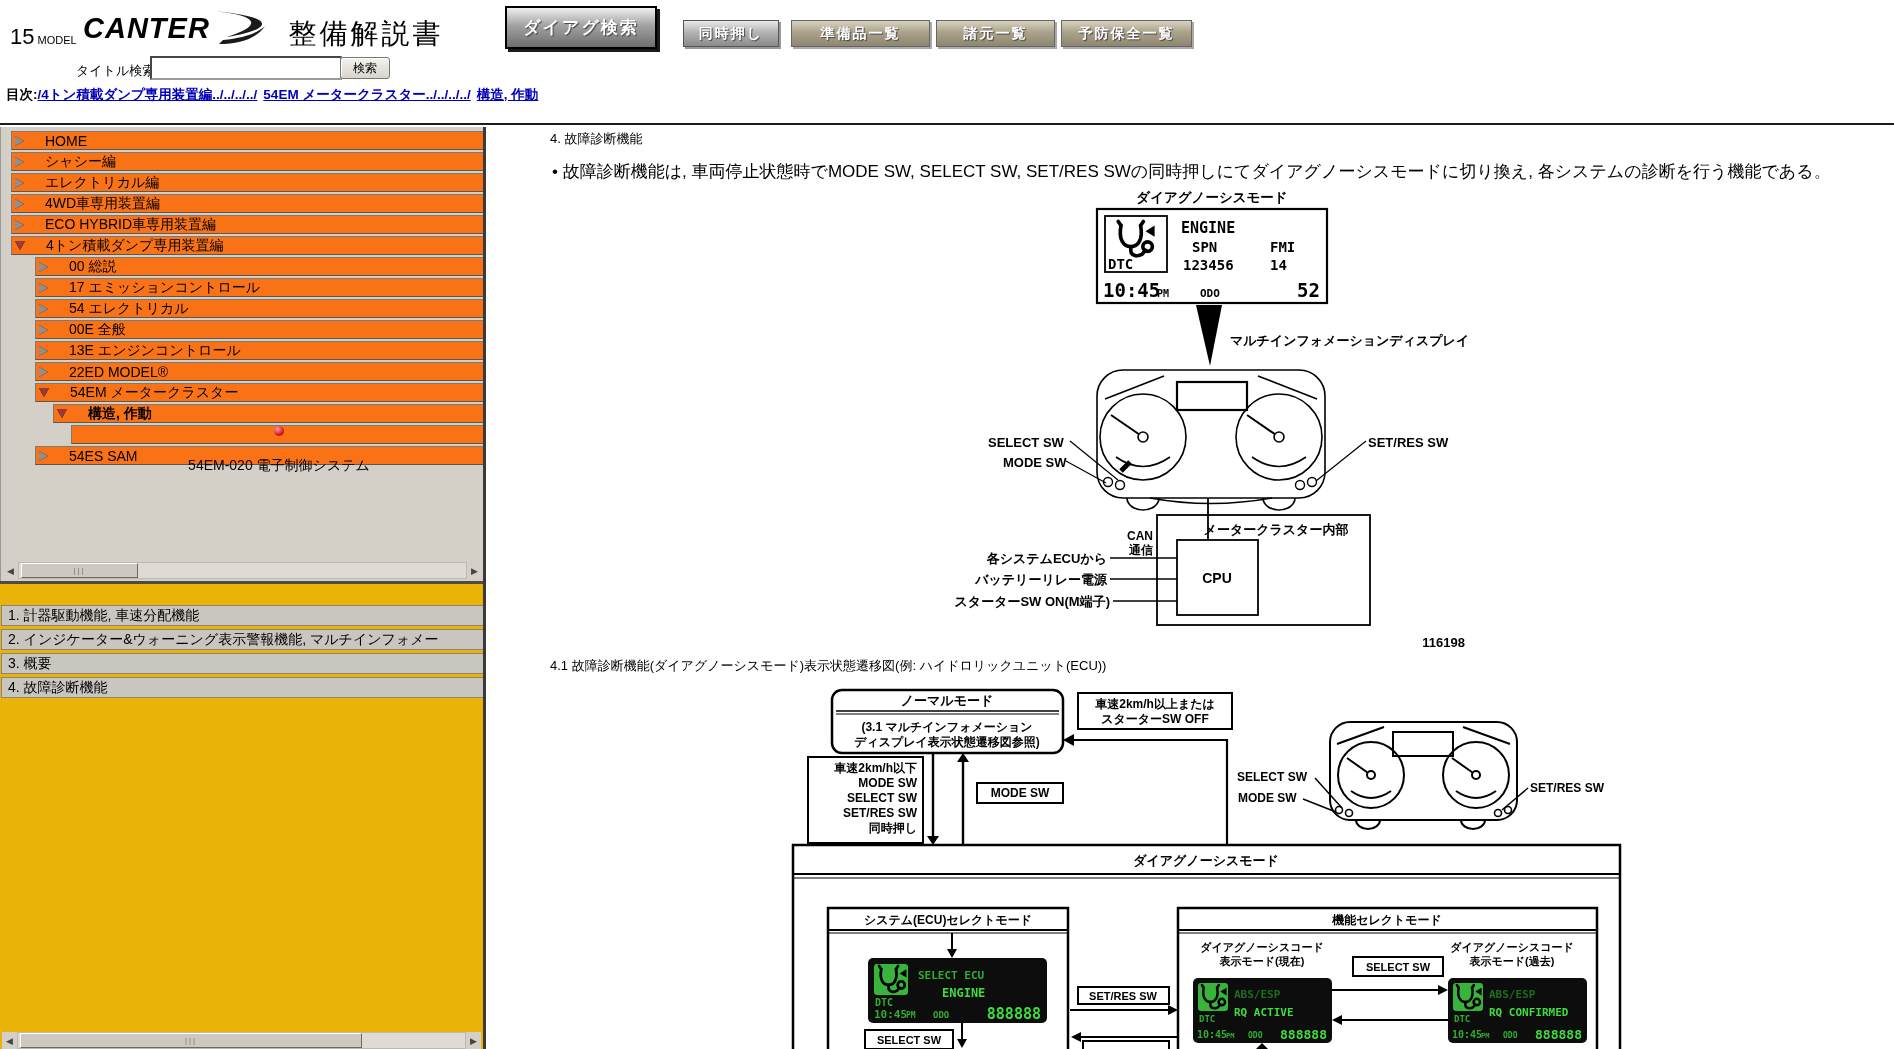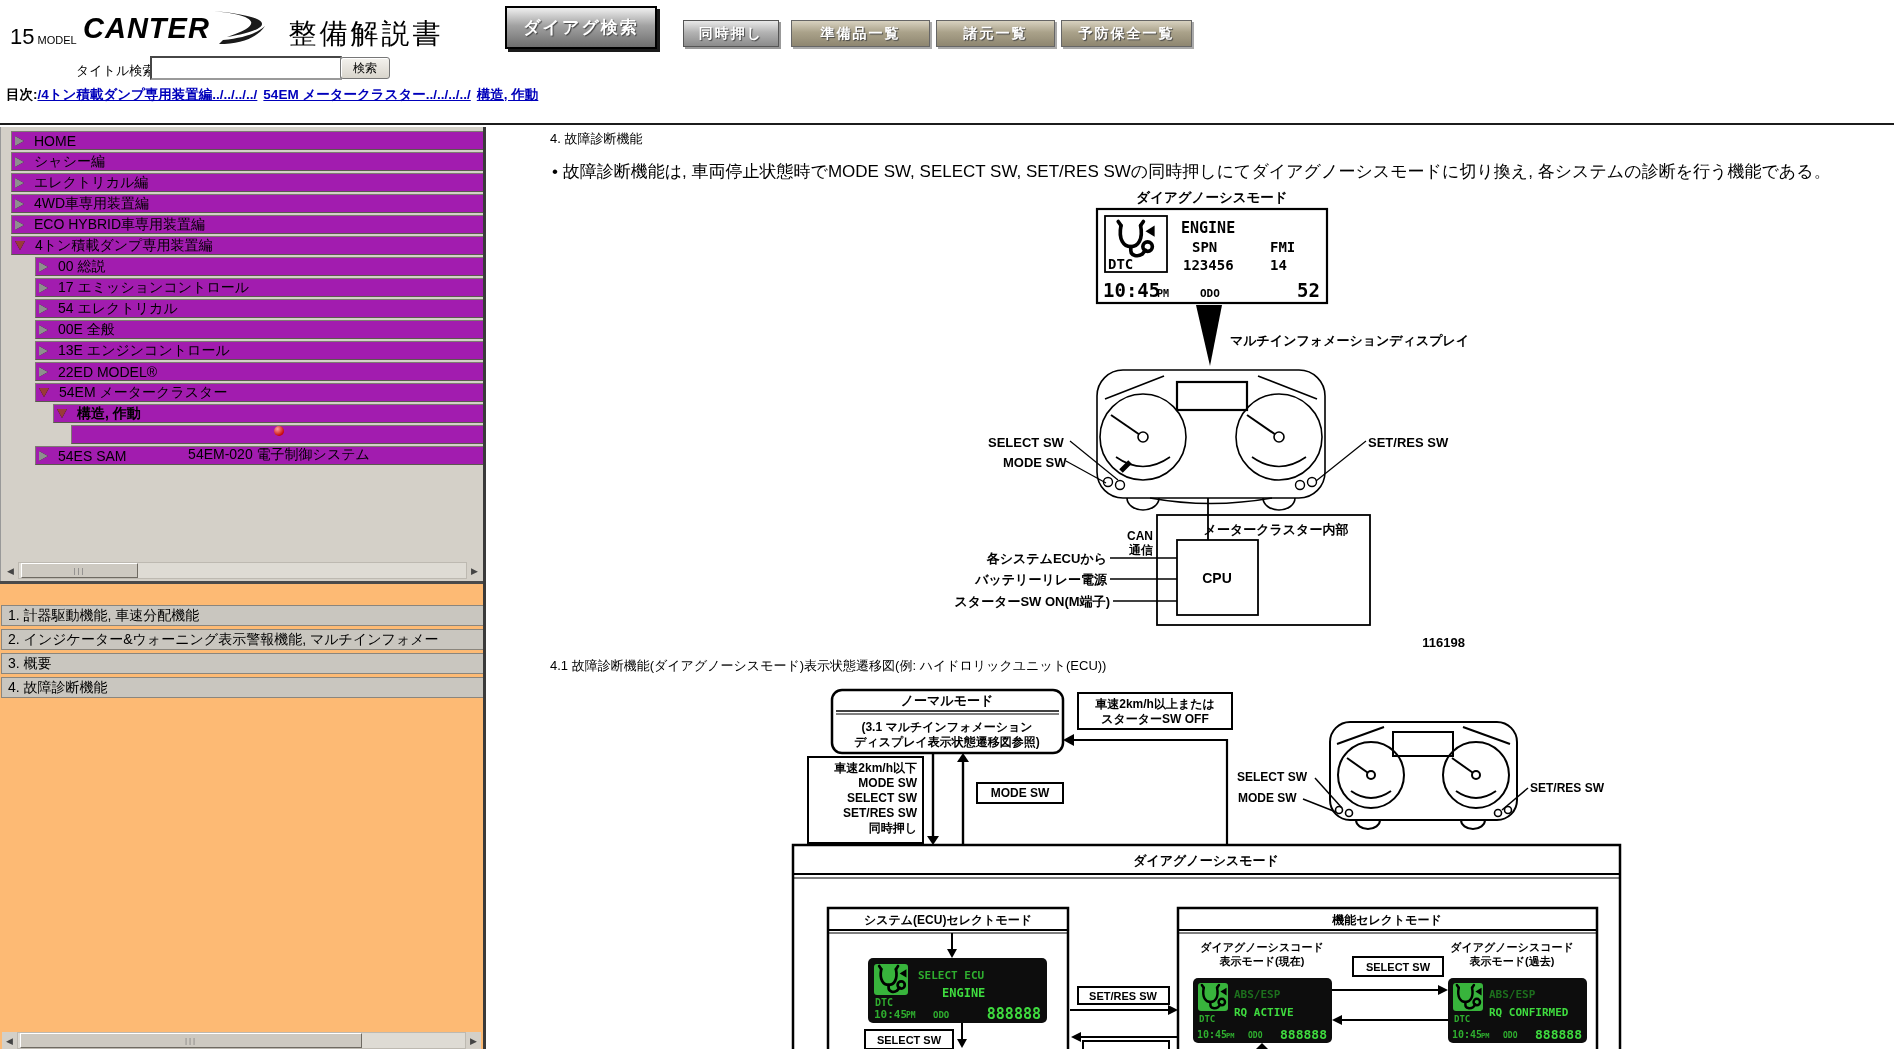--- a/index.html
+++ b/index.html
@@ -26,33 +26,33 @@
   .search-btn{position:absolute;left:340px;top:57px;width:50px;height:22px;font-size:12px;
            background:linear-gradient(#f4f2ee,#d9d5cc);border:1px solid #777;
            border-radius:3px;box-shadow:inset 1px 1px 0 #fff;}
   .breadcrumb{position:absolute;left:6px;top:86px;font-size:13.5px;font-weight:bold;white-space:nowrap;}
   .breadcrumb a{color:#0000bb;text-decoration:underline;margin-right:6px;cursor:pointer;}
   .hdr-line{position:absolute;left:0;top:123px;width:1894px;height:2px;background:#1c1c1c;}
   
   .tree-frame{position:absolute;left:0;top:127px;width:483px;height:454px;background:#d4d0c8;
               border-left:1px solid #999;overflow:hidden;}
   .tree{padding:4px 0 0 0;}
-  .trow{height:17px;margin:0 0 2px 0;display:flex;align-items:center;gap:10px;
-        background:#a21caf;border:1px solid #7e7a72;border-bottom-color:#5c584f;
+  .trow{height:17px;margin:0 0 2px 0;display:flex;align-items:center;gap:21px;
+        background:#f97316;border:1px solid #7e7a72;border-bottom-color:#5c584f;
         font-size:14px;white-space:nowrap;cursor:pointer;padding-left:3px;text-align:center;}
   .lvl0{margin-left:10px;} .lvl1{margin-left:34px;} .lvl2{margin-left:52px;} .lvl3{margin-left:70px;flex-direction:column;}
   .trow.bold{font-weight:bold;}
   .tri{width:0;height:0;border-left:9px solid #8f8f8f;border-top:5.5px solid transparent;
        border-bottom:5.5px solid transparent;filter:drop-shadow(0 0 0.6px #000);flex:none;}
   .tri-open{width:0;height:0;border-top:9px solid #9a3a3a;border-left:5.5px solid transparent;
        border-right:5.5px solid transparent;filter:drop-shadow(0 0 0.6px #000);flex:none;}
   .dot{width:10px;height:10px;border-radius:50%;flex:none;
        background:radial-gradient(circle at 35% 30%,#ff9f9f,#c40000 75%);}
   .frame-div{position:absolute;left:0;top:581px;width:483px;height:3px;background:#4a4a4a;}
-  .list-frame{position:absolute;left:0;top:584px;width:554px;height:465px;background:#fdba74;overflow:hidden;}
+  .list-frame{position:absolute;left:0;top:584px;width:554px;height:465px;background:#eab308;overflow:hidden;}
   .slist{padding:21px 1px 0 1px;}
   .srow{height:19px;margin-bottom:3px;display:flex;align-items:center;padding-left:6px;
         background:#c9c6bf;border:1px solid #8a867e;font-size:14px;white-space:nowrap;cursor:pointer;}
   
   .hscroll{position:absolute;left:2px;width:479px;height:17px;display:flex;align-items:center;
            background:#d4d0c8;}
   .hs-arrow{width:15px;height:15px;flex:none;display:flex;align-items:center;justify-content:center;
            font-size:9px;color:#444;cursor:pointer;}
   .hs-track{flex:1;height:15px;position:relative;background:#dedbd4;border:1px solid #bdb9b1;cursor:pointer;}
   .hs-thumb{position:absolute;top:0;height:13px;background:#cdc9c1;border:1px solid #fff;

